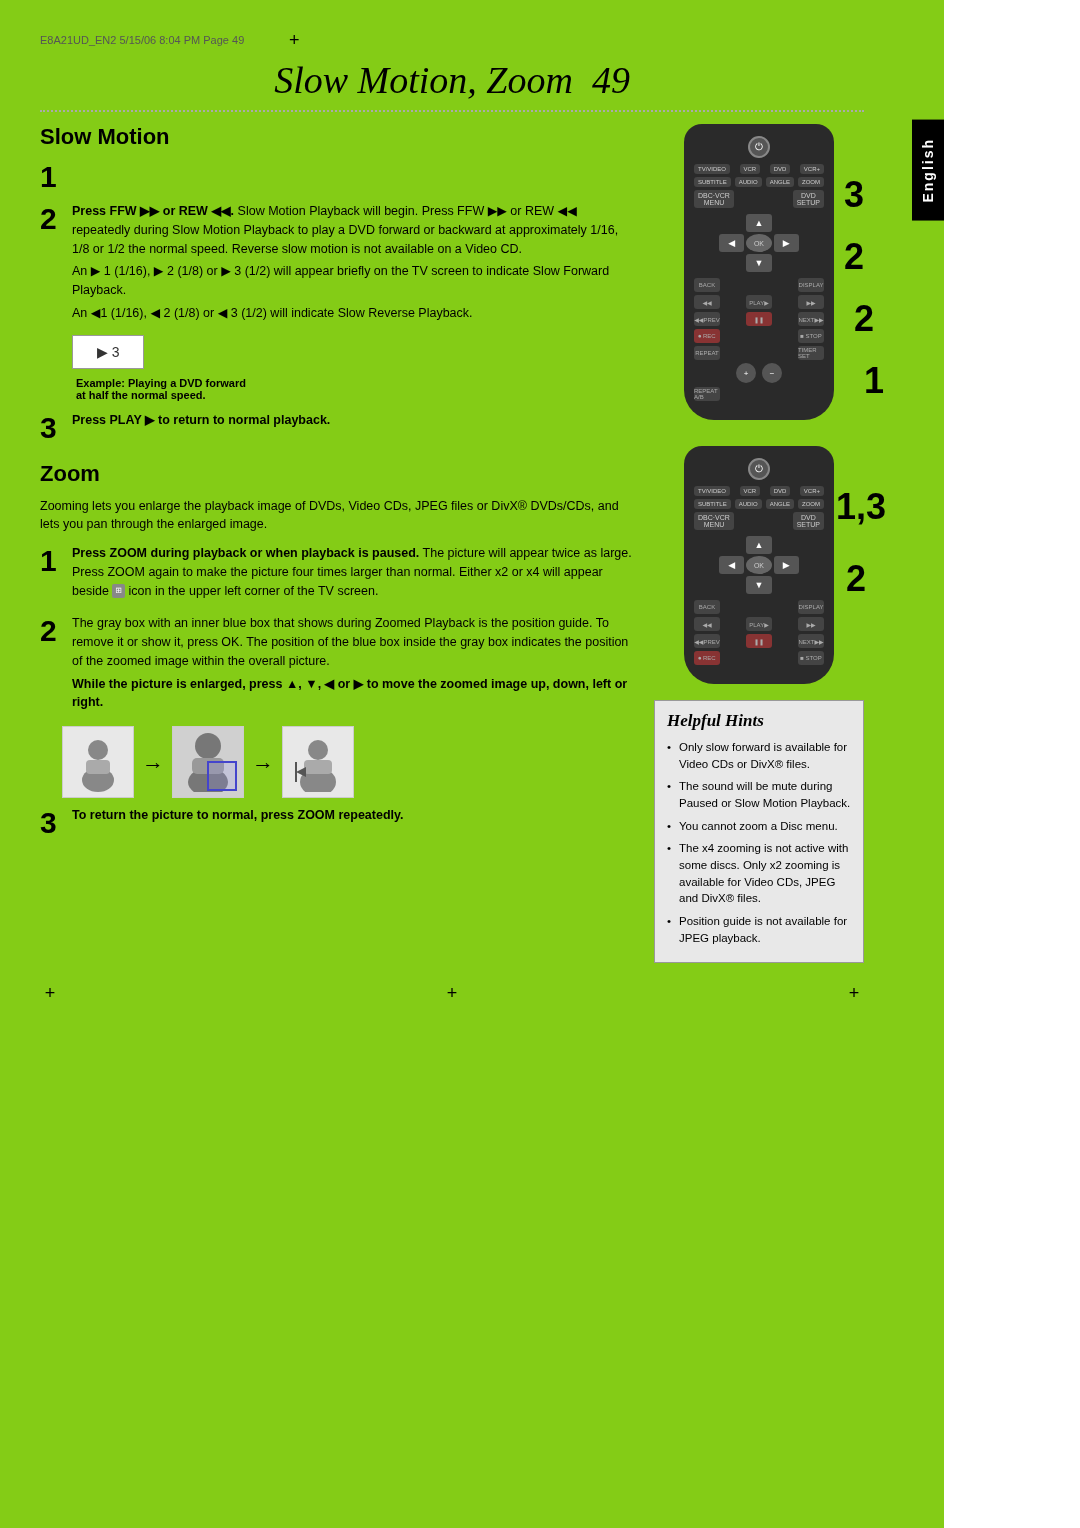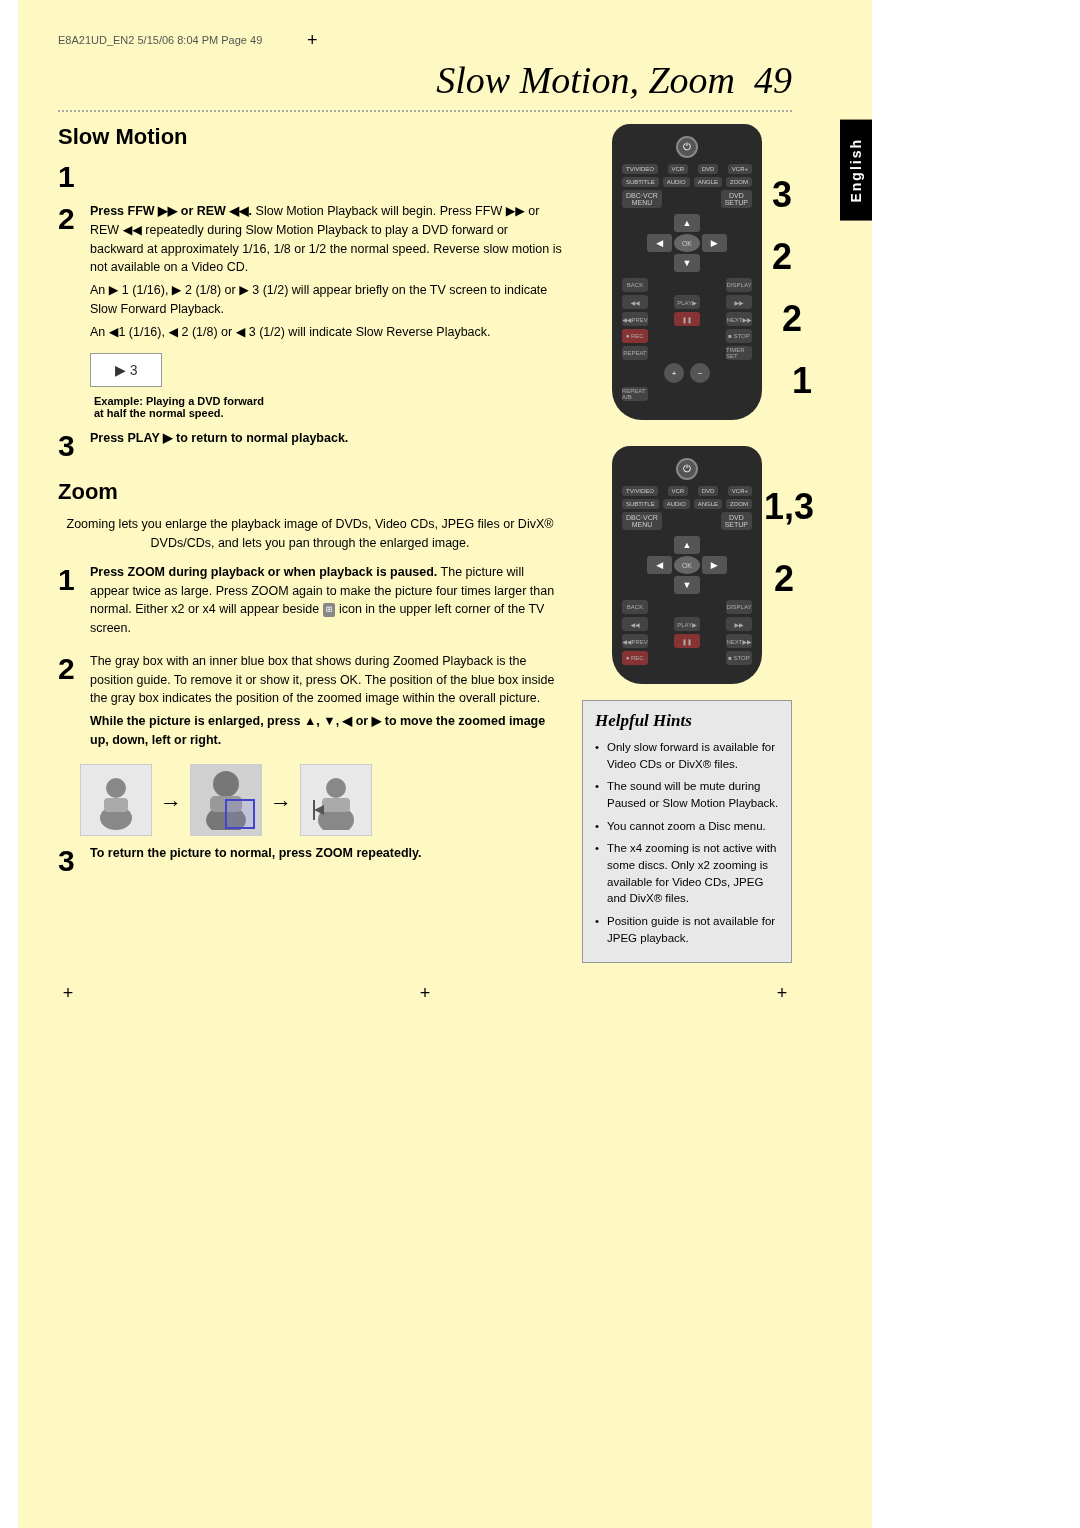--- a/index.html
+++ b/index.html
@@ -9,26 +9,25 @@
       font-size: 13px;
       color: #000;
       width: 1080px;
       min-height: 1528px;
       position: relative;
       overflow-x: hidden;
     }
 
     
     .page-wrapper {
-      width: 854px;
+      width: 944px;
       min-height: 1528px;
-      background: #fef9c3;
+      background: #84cc16;
       position: relative;
       padding: 30px 40px 40px 40px;
-      margin-left: 18px;
     }
 
     
     .meta-line {
       font-size: 11px;
       color: #555;
       margin-bottom: 8px;
       display: flex;
       align-items: center;
       gap: 40px;
@@ -45,21 +44,21 @@
       font-weight: bold;
       writing-mode: vertical-rl;
       text-orientation: mixed;
       transform: rotate(180deg);
       padding: 18px 8px;
       letter-spacing: 2px;
     }
 
     
     .page-title-area {
-      text-align: right;
+      text-align: center;
       margin-bottom: 6px;
       margin-right: 40px;
     }
     .page-title {
       font-family: Georgia, 'Times New Roman', serif;
       font-size: 38px;
       font-style: italic;
       font-weight: normal;
       color: #000;
     }
@@ -399,21 +398,21 @@
         <div class="step">
           <div class="step-number">3</div>
           <div class="step-content">
             <p><strong>Press PLAY ▶ to return to normal playback.</strong></p>
           </div>
         </div>
       </div>
 
       <div class="zoom-section">
         <div class="section-heading">Zoom</div>
-        <p style="font-size:12.5px; line-height:1.5; margin-bottom:10px;text-align:center;">Zooming lets you enlarge the playback image of DVDs, Video CDs, JPEG files or DivX® DVDs/CDs, and lets you pan through the enlarged image.</p>
+        <p style="font-size:12.5px; line-height:1.5; margin-bottom:10px;">Zooming lets you enlarge the playback image of DVDs, Video CDs, JPEG files or DivX® DVDs/CDs, and lets you pan through the enlarged image.</p>
 
         <div class="step">
           <div class="step-number">1</div>
           <div class="step-content">
             <p>
               <strong>Press ZOOM during playback or when playback is paused.</strong>
               <span> The picture will appear twice as large. Press ZOOM again to make the picture four times larger than normal. Either x2 or x4 will appear beside <span class="icon-zoom-indicator">⊞</span> icon in the upper left corner of the TV screen.</span>
             </p>
           </div>
         </div>

